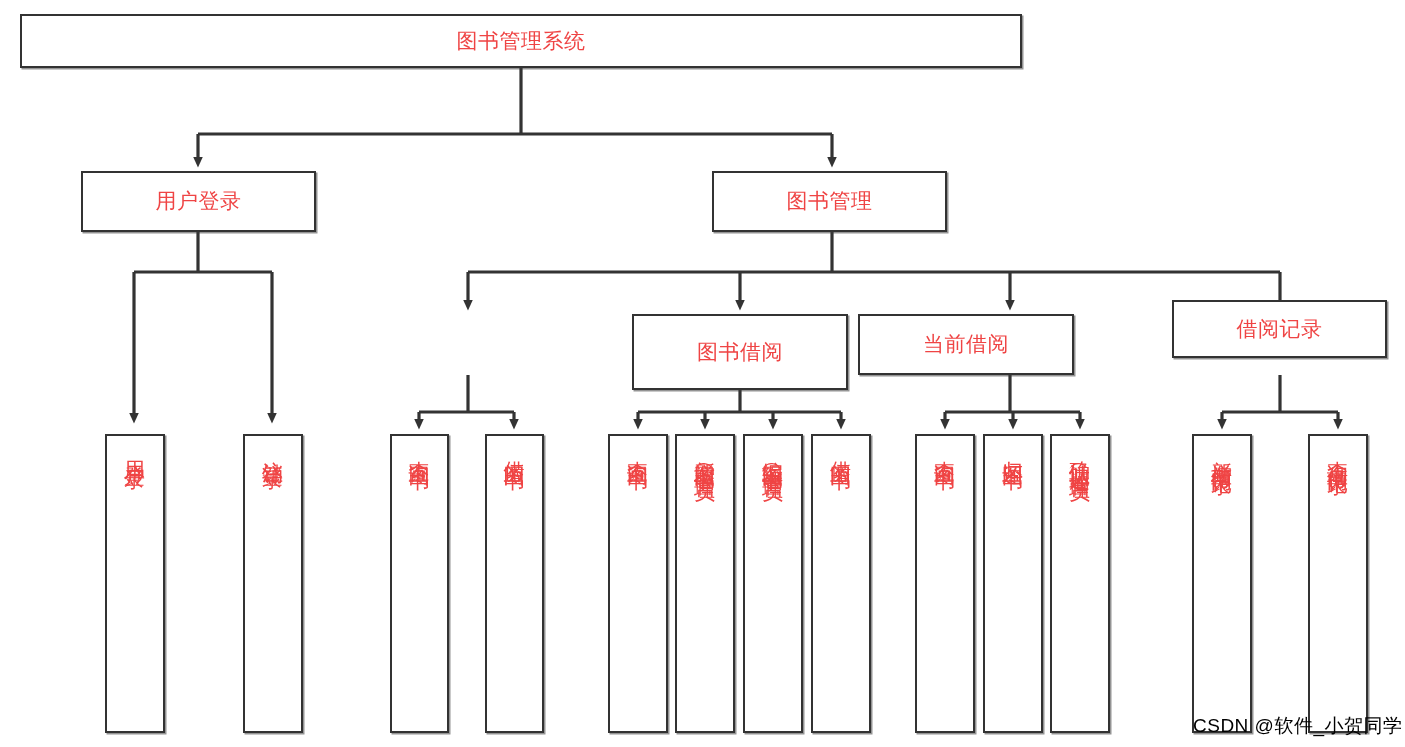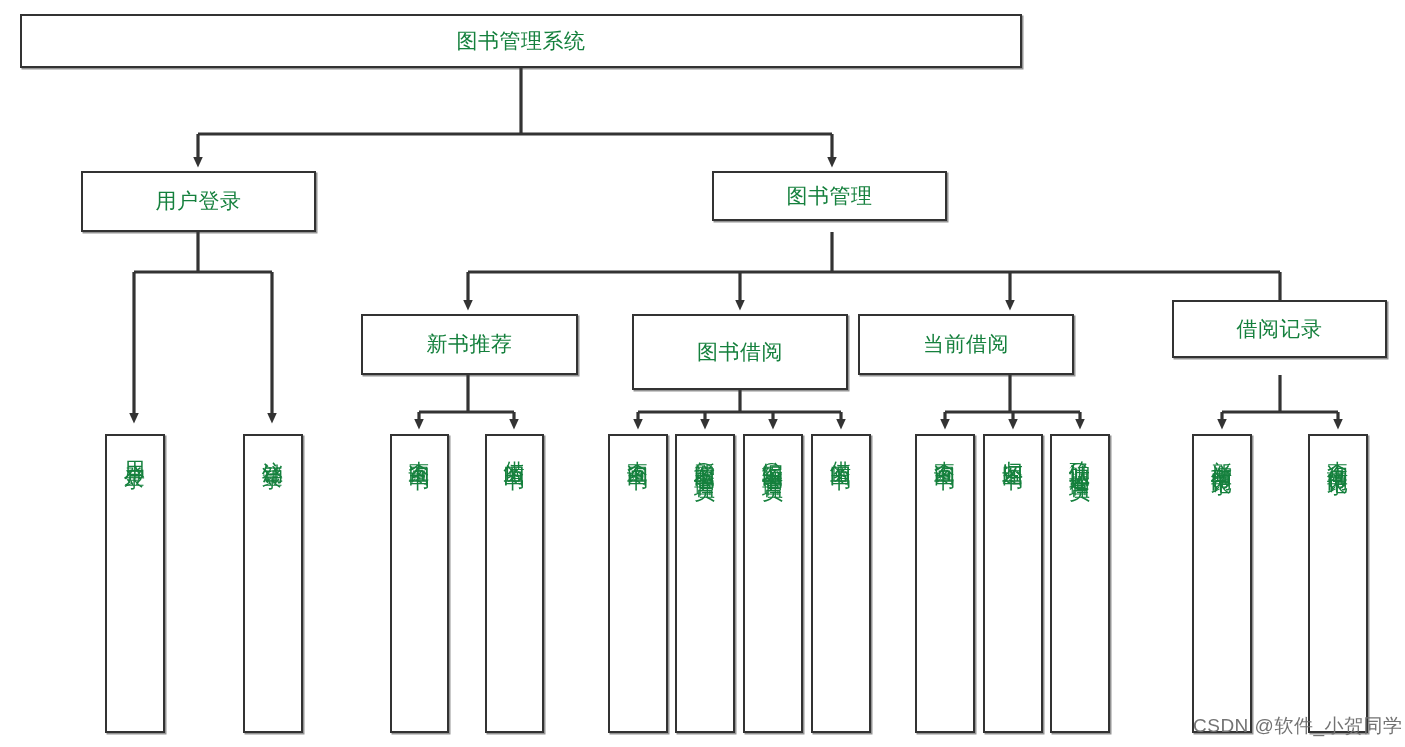--- a/index.html
+++ b/index.html
@@ -36,21 +36,21 @@
     display: flex;
     align-items: center;
     justify-content: center;
     color: #1a1a1a;
   }
   .node-label {
     display: block;
     text-align: center;
     line-height: 1.18;
     letter-spacing: 0.5px;
-    color: #15803d;
+    color: #ef4444;
   }
   .node.horiz .node-label {
     writing-mode: horizontal-tb;
     font-size: 21px;
   }
   .node.vert {
     align-items: flex-start;
     padding-top: 8px;
   }
   .node.vert .node-label {
@@ -60,21 +60,21 @@
     letter-spacing: 3px;
     line-height: 1;
     height: auto;
     max-height: 100%;
   }
   .watermark {
     position: absolute;
     left: 1193px;
     top: 713px;
     font-size: 19px;
-    color: #737373;
+    color: #000000;
     white-space: nowrap;
     letter-spacing: 0.5px;
     font-family: "Liberation Sans", "DejaVu Sans", sans-serif;
   }
 </style>
 </head>
 <body>
 
 <div id="diagram-root">
 
@@ -129,27 +129,24 @@
     </g>
   </svg>
 
   <div class="node horiz" style="left:20px; top:14px; width:1002px; height:54px;">
     <span class="node-label">图书管理系统</span>
   </div>
 
   <div class="node horiz" style="left:81px; top:171px; width:235px; height:61px;">
     <span class="node-label">用户登录</span>
   </div>
-  <div class="node horiz" style="left:712px; top:171px; width:235px; height:50px;">
+  <div class="node horiz" style="left:712px; top:171px; width:235px; height:61px;">
     <span class="node-label">图书管理</span>
   </div>
 
-  <div class="node horiz" style="left:361px; top:314px; width:217px; height:61px;">
-    <span class="node-label">新书推荐</span>
-  </div>
   <div class="node horiz" style="left:632px; top:314px; width:216px; height:76px;">
     <span class="node-label">图书借阅</span>
   </div>
   <div class="node horiz" style="left:858px; top:314px; width:216px; height:61px;">
     <span class="node-label">当前借阅</span>
   </div>
   <div class="node horiz" style="left:1172px; top:300px; width:215px; height:58px;">
     <span class="node-label">借阅记录</span>
   </div>
 

